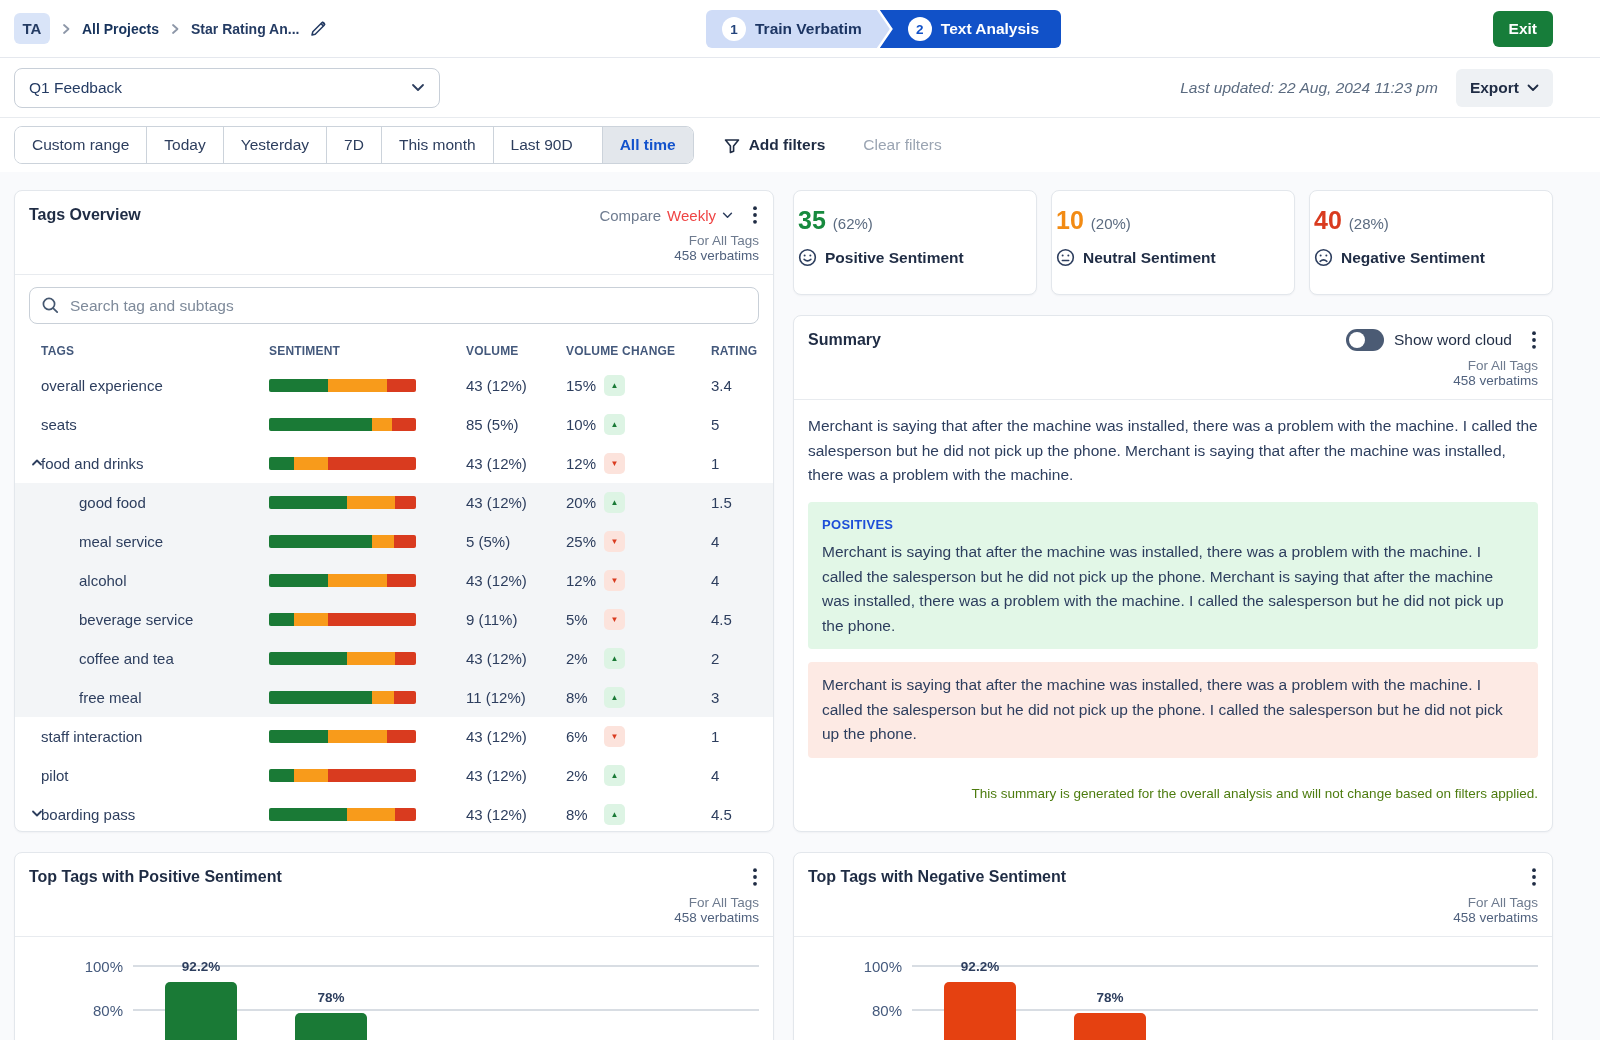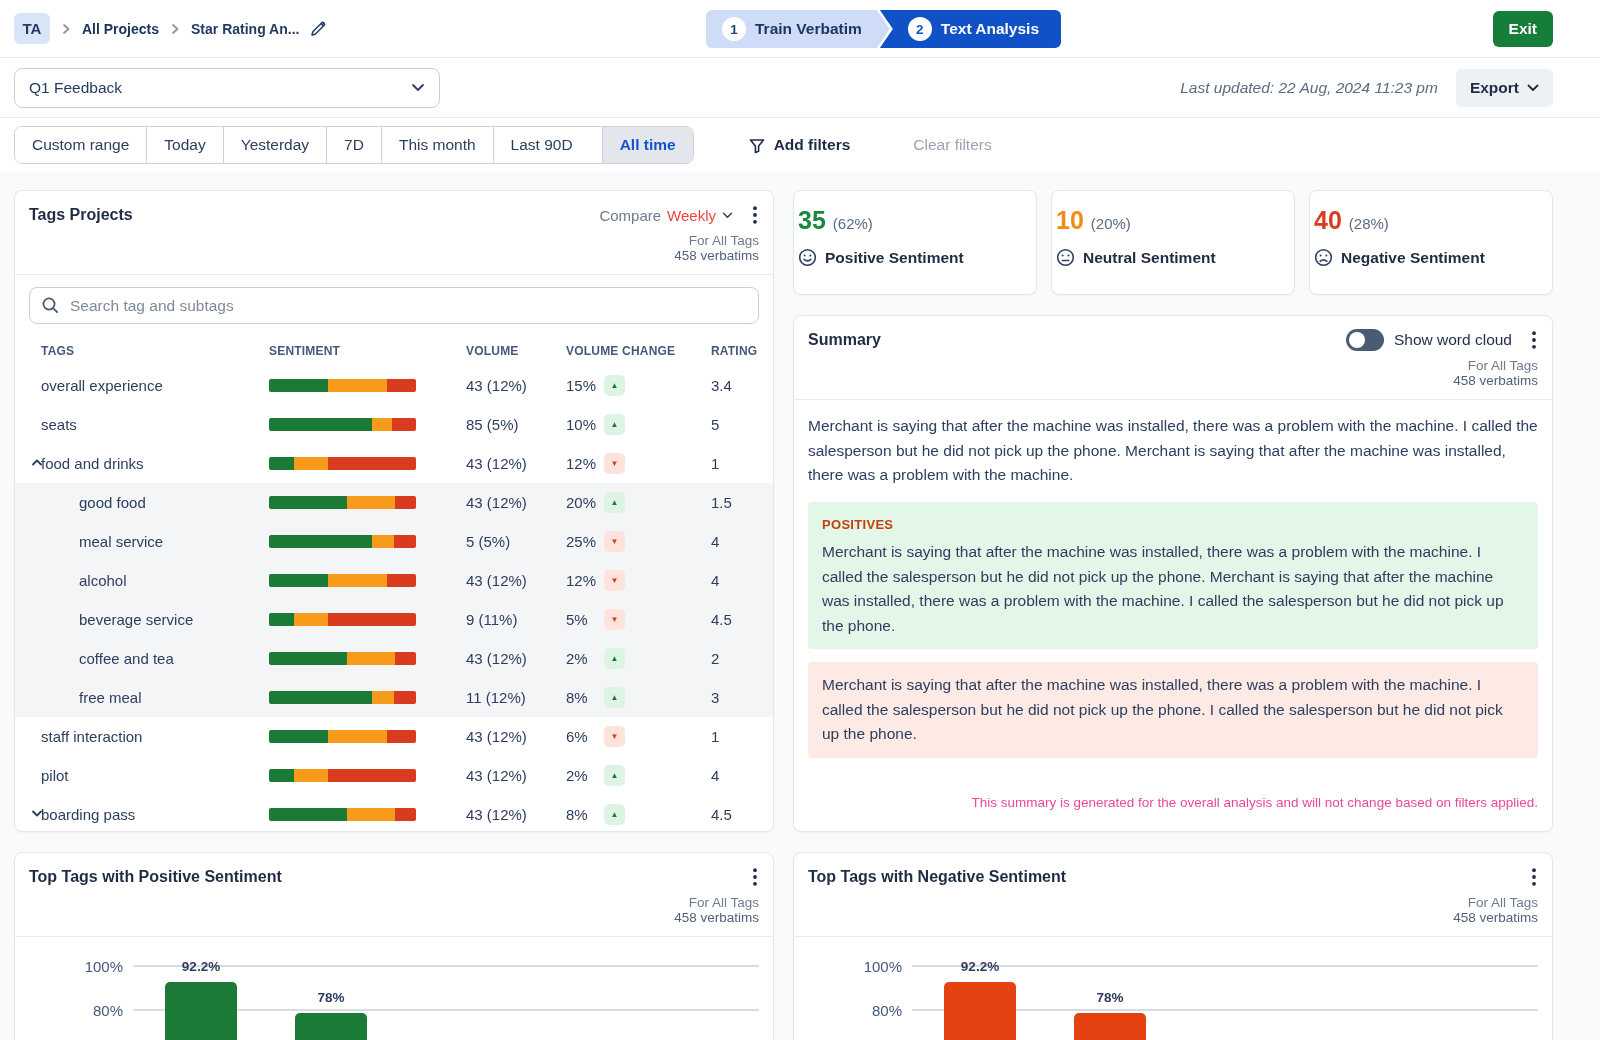--- a/index.html
+++ b/index.html
@@ -65,21 +65,20 @@
   .last-updated { margin-left: auto; font-style: italic; color: #5b6b80; font-size: 15.5px; }
   .export-btn {
     margin-left: 18px; background: #eef1f4; border: none; border-radius: 6px;
     font: bold 15.5px "Liberation Sans", sans-serif; color: #1f2c44;
     padding: 10px 14px; display: flex; align-items: center; gap: 8px; cursor: pointer;
   }
   
   .filterbar {
     height: 54px; background: #fff; display: flex; align-items: center;
     padding: 0 47px 0 14px;
-    gap: 25px;
   }
   .segmented {
     display: inline-flex; border: 1px solid #ccd3db; border-radius: 8px;
     overflow: hidden; background: #fff;
   }
   .range-btn {
     font: 15.5px "Liberation Sans", sans-serif; color: #2d3e5e; background: #fff;
     border: none; border-left: 1px solid #ccd3db; padding: 0 17px; height: 36px; cursor: pointer;
   }
   .range-btn:first-child { border-left: none; }
@@ -149,23 +148,23 @@
   
   .summary-panel { height: 517px; margin-top: 20px; position: relative; }
   .toggle { width: 38px; height: 22px; border-radius: 11px; background: #4b5b74; position: relative; cursor: pointer; }
   .toggle .knob { position: absolute; left: 3px; top: 3px; width: 16px; height: 16px; border-radius: 50%; background: #fff; }
   .toggle-label { font-size: 15.5px; color: #1f2c44; }
   .summary-body { padding: 14px; font-size: 15.5px; line-height: 24.5px; color: #2d3e5e; }
   .hl-block { border-radius: 4px; padding: 11px 14px; margin: 0 14px 13px; font-size: 15.5px; line-height: 24.5px; color: #2d3e5e; }
   .hl-pos { background: #e2f7e7; }
   .hl-neg { background: #fdeae4; }
   .hl-title { font-size: 13px; font-weight: bold; letter-spacing: 0.3px; margin-bottom: 3px; }
-  .hl-pos .hl-title { color: #c2410c; }
+  .hl-pos .hl-title { color: #1d4ed8; }
   .hl-neg .hl-title { color: #d93b1f; }
-  .summary-foot { position: absolute; right: 14px; bottom: 21px; font-size: 13.5px; color: #ec4899; }
+  .summary-foot { position: absolute; right: 14px; bottom: 30px; font-size: 13.5px; color: #4d7c0f; }
   
   .chart-panel { height: 320px; margin-top: 20px; flex: 0 0 auto; }
   .chart-area { position: relative; height: 242px; }
   .gridline { position: absolute; left: 118px; right: 14px; height: 2px; background: #d8dde3; }
   .ytick { position: absolute; left: 30px; width: 78px; text-align: right; transform: translateY(-50%); font-size: 15px; color: #44597c; }
   .cbar { position: absolute; width: 72px; border-radius: 5px 5px 0 0; }
   .bar-label { position: absolute; width: 80px; text-align: center; font-size: 13.5px; font-weight: bold; color: #2d3e5e; }
   svg { display: block; }
 </style>
 </head>
@@ -241,21 +240,21 @@
   </div>
   <span class="clear-filters">Clear filters</span>
 </div>
 
 <main class="main">
 
   <div class="col">
     <section class="panel tags-panel">
       <div class="panel-head">
         <div class="head-row">
-          <span class="panel-title">Tags Projects</span>
+          <span class="panel-title">Tags Overview</span>
           <div class="head-right">
             <div class="compare">
               <span class="lbl">Compare</span>
               <span class="val">Weekly</span>
               <svg width="11" height="7" viewBox="0 0 12 8">
                   <polyline points="1.5,1.5 6,6 10.5,1.5" fill="none" stroke="#2d3e5e" stroke-width="1.7" stroke-linecap="round" stroke-linejoin="round"></polyline>
                 </svg>
             </div>
             <span class="kebab">
               <svg width="4" height="18" viewBox="0 0 4 18">

